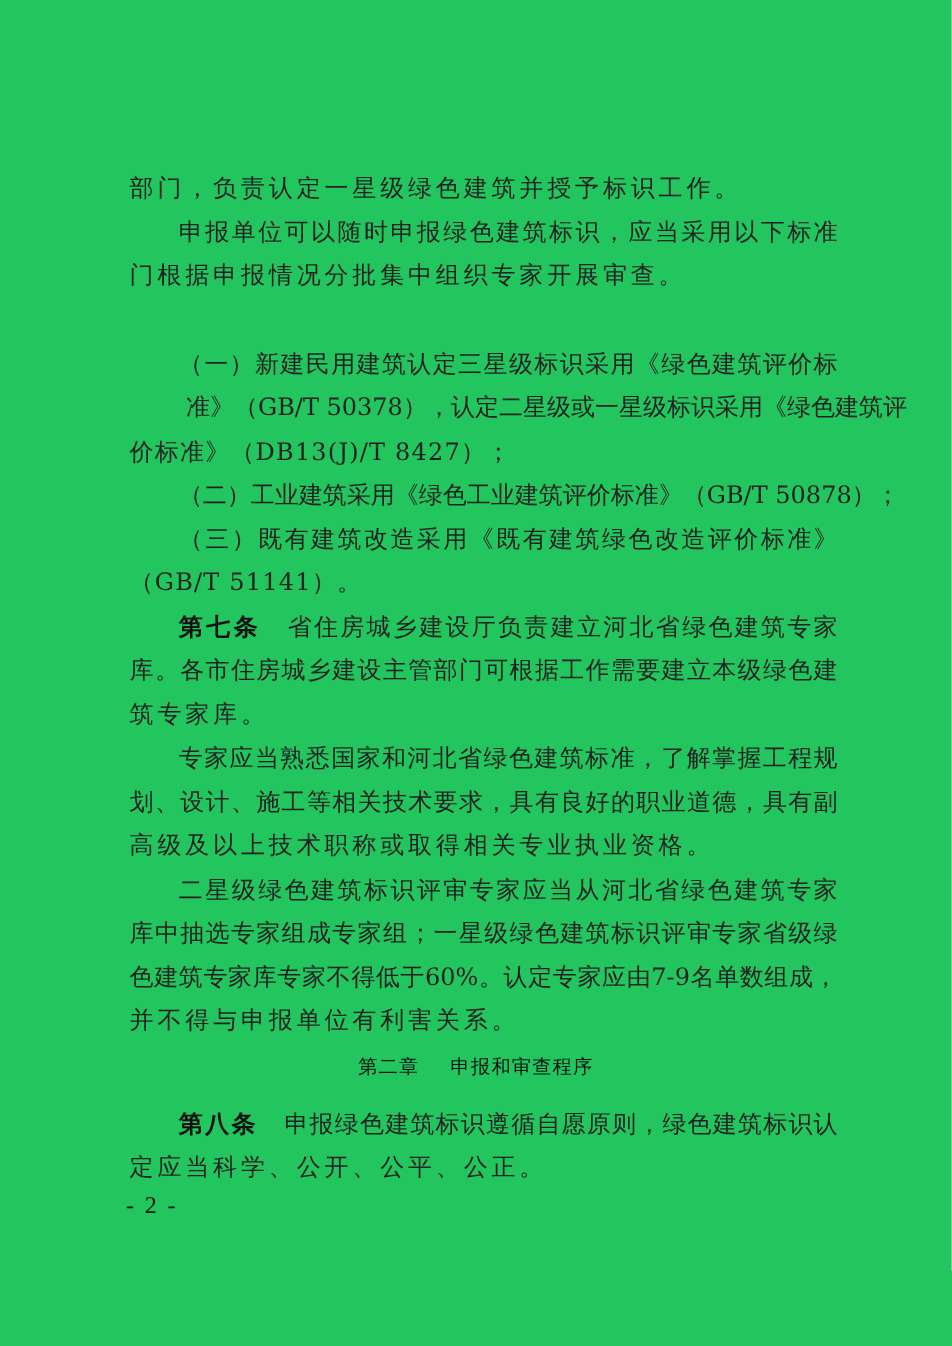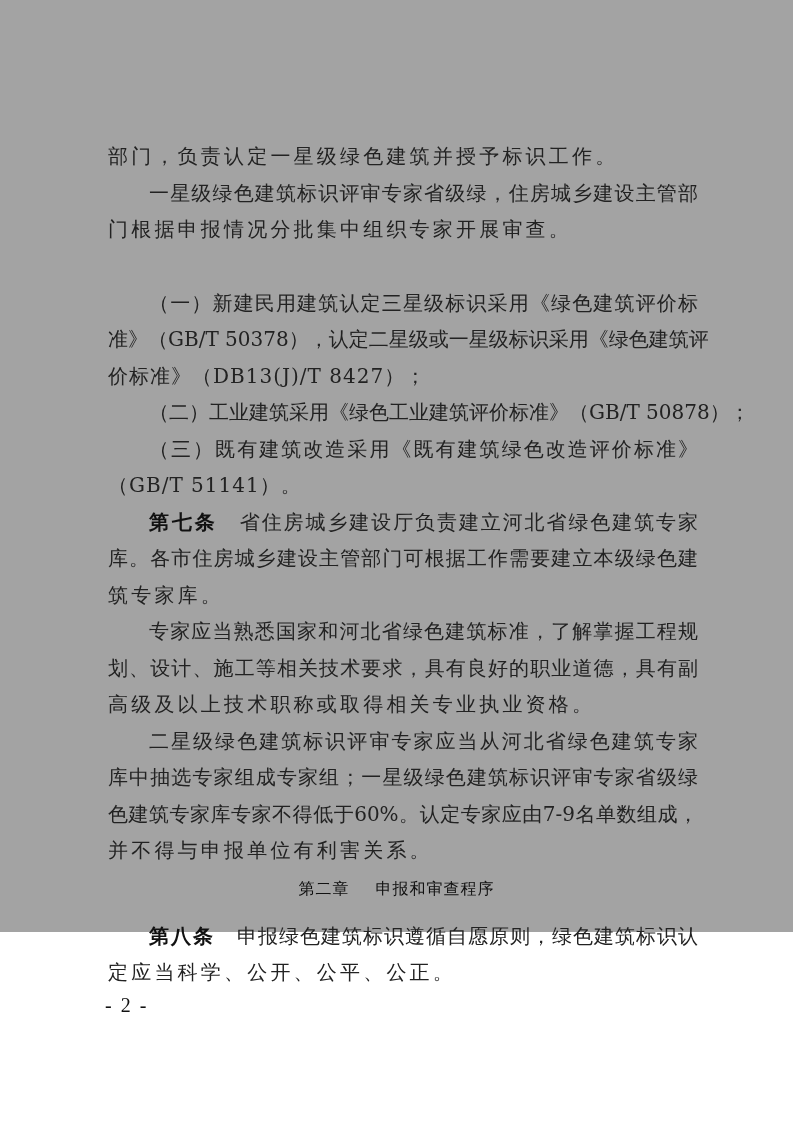--- a/index.html
+++ b/index.html
@@ -12,22 +12,22 @@
       height: 1122px;
       position: relative;
       overflow: hidden;
       font-family: "DejaVu Serif", "Liberation Serif", serif;
       color: #1a1a1a;
     }
     .page {
       position: absolute;
       left: 0; top: 0;
       width: 793px;
-      height: 932px;
-      background: #a3a3a3;
+      height: 1122px;
+      background: #22c55e;
     }
     .line {
       position: absolute;
       left: 108px;
       width: 590px;
       height: 30px;
       font-size: 20px;
       line-height: 30px;
       white-space: nowrap;
       letter-spacing: 3.2px;
@@ -65,26 +65,26 @@
       letter-spacing: 2px;
     }
   </style>
 </head>
 <body>
 
 <div class="page">
 
   <div class="line" style="top:141px;">部门，负责认定一星级绿色建筑并授予标识工作。</div>
 
-  <div class="line indent justify" style="top:178px;">一星级绿色建筑标识评审专家省级绿，住房城乡建设主管部</div>
+  <div class="line indent justify" style="top:178px;">申报单位可以随时申报绿色建筑标识，应当采用以下标准</div>
   <div class="line" style="top:214px;">门根据申报情况分批集中组织专家开展审查。</div>
 
 
   <div class="line indent justify" style="top:288px;">（一）新建民用建筑认定三星级标识采用《绿色建筑评价标</div>
-  <div class="line justify" style="top:324px;">准》（GB/T 50378），认定二星级或一星级标识采用《绿色建筑评</div>
+  <div class="line justify" style="top:324px;margin-left:47px;">准》（GB/T 50378），认定二星级或一星级标识采用《绿色建筑评</div>
   <div class="line" style="top:361px; letter-spacing:1px;">价标准》（DB13(J)/T 8427）；</div>
 
   <div class="line indent justify" style="top:397px;">（二）工业建筑采用《绿色工业建筑评价标准》（GB/T 50878）；</div>
 
   <div class="line indent justify" style="top:434px;">（三）既有建筑改造采用《既有建筑绿色改造评价标准》</div>
   <div class="line" style="top:470px; letter-spacing:1px;">（GB/T 51141）。</div>
 
   <div class="line indent justify" style="top:507px;">
     <span class="article-label">第七条</span><span>省住房城乡建设厅负责建立河北省绿色建筑专家</span>
   </div>

